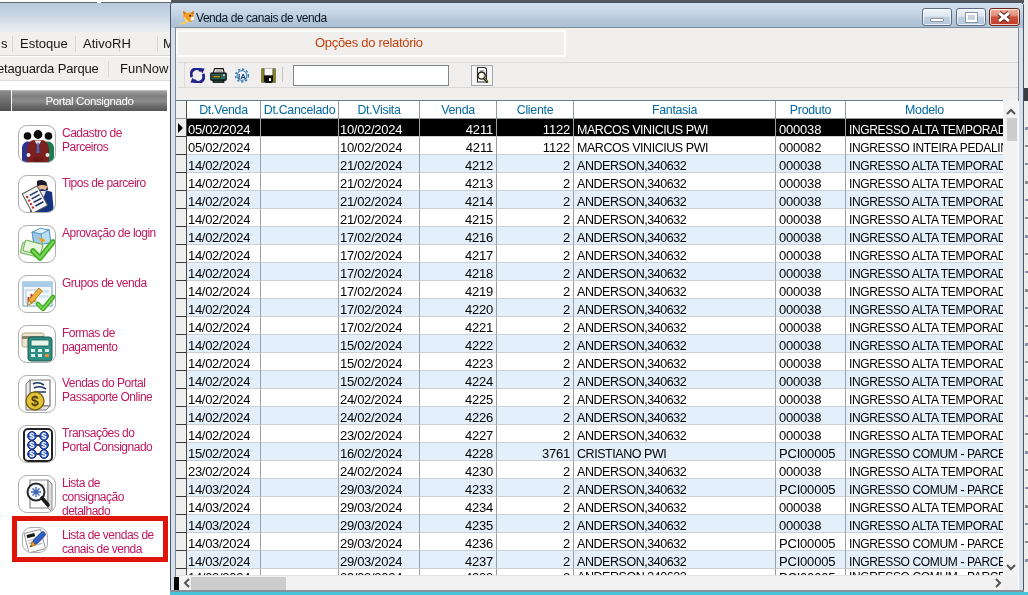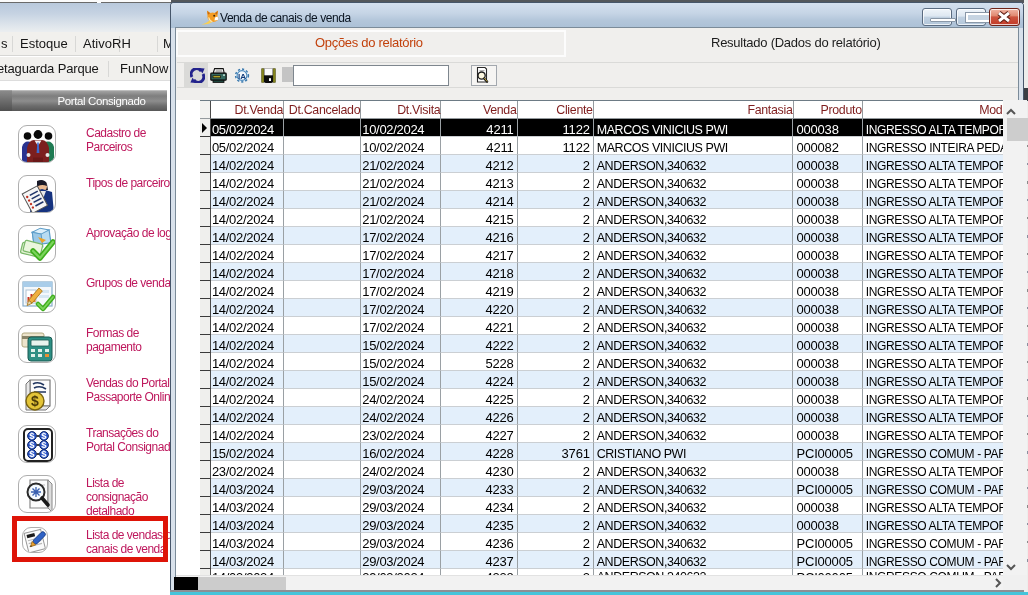--- a/index.html
+++ b/index.html
@@ -1,18 +1,18 @@
 <!DOCTYPE html>
 <html><head>
 <meta charset="utf-8">
 <style>
 * { margin:0; padding:0; box-sizing:border-box; }
 html,body { width:1028px; height:595px; overflow:hidden; background:#fff;
   font-family:"Liberation Sans", sans-serif; }
-.abs { position:absolute;padding-left:24px; }
+.abs { position:absolute; }
 #stage { position:relative; width:1028px; height:595px; overflow:hidden; }
 
 
 #topwhite { left:0; top:0; width:171px; height:4px; background:#fbfbfb; }
 .topline { top:2px; height:1px; background:#6a6a6a; }
 #blueband { left:0; top:3px; width:171px; height:29px;
   background:linear-gradient(180deg,#b9c9dc 0%,#c5d2e2 35%,#dde4eb 75%,#ebeef0 100%); }
 #tabrow1 { left:0; top:32px; width:171px; height:24px; background:#f1f0ed;
   border-bottom:1px solid #d6d6d4; }
 #tabrow2 { left:0; top:57px; width:171px; height:24px; background:#f1f0ed;
@@ -56,21 +56,21 @@
   border:1px solid #7e868e; }
 #prevbtn { left:295px; top:37px; width:22px; height:21px; background:#f6f5f3;
   border:1px solid #a3a8ae; }
 .tico { position:absolute; top:40px; }
 #tsep { left:106px; top:39px; width:1px; height:15px; background:#c4c4c4; }
 
 
 #grid { left:0px; top:72px; width:843px; height:490px; background:#fff; }
 #grid .hd { display:flex; height:19px; background:#fff; border-top:1px solid #6d7b85; }
 #grid .hd .c { border-right:1px solid #949a9e; border-bottom:1px solid #949a9e;
-  font-size:12.4px; color:#7f1d1d; text-align:right; line-height:18px; letter-spacing:-0.3px; }
+  font-size:12.4px; color:#0369a1; text-align:center; line-height:18px; letter-spacing:-0.3px; }
 .row { display:flex; height:18px; }
 .row .ind { width:11px; border-right:1px solid #4a4a4a; border-bottom:1px solid #3a3a3a;
   background:#efefed; position:relative; }
 .hd .ind { width:11px; border-right:1px solid #4a4a4a; border-bottom:1px solid #949a9e; background:#f2f2f0;}
 .row .c { border-right:1px solid #9aa0a4; border-bottom:1px solid #cbcfd3;
   font-size:13px; letter-spacing:-0.3px; color:#000; line-height:22px;
   white-space:nowrap; overflow:hidden; }
 .row .c.w6 { font-size:12.5px; letter-spacing:-0.45px; }
 .row .c.w8 { font-size:12px; letter-spacing:-0.35px; }
 .row .c.w7 { font-size:13px; letter-spacing:-0.2px; }
@@ -325,21 +325,20 @@
       <div class="wbtn" id="btnclose" style="left:818px;width:31px;">
         <svg width="29" height="16">
             <path d="M9 4 L19 12 M19 4 L9 12" stroke="#5a1a10" stroke-width="5" fill="none"></path>
             <path d="M9 4 L19 12 M19 4 L9 12" stroke="#fff" stroke-width="3" fill="none"></path>
           </svg>
       </div>
     </div>
     <div class="abs" id="content">
       <div class="abs" id="tab1"></div>
       <div class="ctxt" style="left:139px;top:7px;font-size:13px;letter-spacing:-0.3px;color:#c2410c;">Opções do relatório</div>
-      <div class="ctxt" style="left:535px;top:7px;font-size:13px;letter-spacing:-0.25px;color:#1c1c1c;">Resultado (Dados do relatório)</div>
       <div class="abs" id="tbtop"></div>
         <div class="abs" style="left:8px;top:35px;width:1px;height:24px;background:#dadad8;"></div>
       <div class="abs" id="tbbot"></div>
       <div class="abs" id="tsep"></div>
       <div class="abs" id="input"></div>
       <div class="abs" id="prevbtn">
           <svg width="20" height="19" viewBox="0 0 20 19" style="position:absolute;left:0;top:0;">
 <path d="M5.5 1.5 L13 1.5 L14.5 3 L14.5 16 L5.5 16 Z" fill="#fff" stroke="#2a2a2a" stroke-width="1.1"></path>
 <path d="M7.5 4.5 L12.5 4.5 M7.5 6.5 L12.5 6.5 M7.5 8.5 L10 8.5" stroke="#aaa" stroke-width="0.9"></path>
 <circle cx="9.6" cy="9.6" r="3.6" fill="#fdf8e0" stroke="#1a1a1a" stroke-width="1.3"></circle>
@@ -531,21 +530,21 @@
             <div class="c w5 nr">2</div>
             <div class="c w6 tl">ANDERSON,340632</div>
             <div class="c w7 tl">000038</div>
             <div class="c w8 tl">INGRESSO ALTA TEMPORADA</div>
           </div>
           <div class="row w">
             <div class="ind"></div>
             <div class="c w1 dl">14/02/2024</div>
             <div class="c w2 dl"></div>
             <div class="c w3 dl">15/02/2024</div>
-            <div class="c w4 nr">5228</div>
+            <div class="c w4 nr">4223</div>
             <div class="c w5 nr">2</div>
             <div class="c w6 tl">ANDERSON,340632</div>
             <div class="c w7 tl">000038</div>
             <div class="c w8 tl">INGRESSO ALTA TEMPORADA</div>
           </div>
           <div class="row b">
             <div class="ind"></div>
             <div class="c w1 dl">14/02/2024</div>
             <div class="c w2 dl"></div>
             <div class="c w3 dl">15/02/2024</div>

